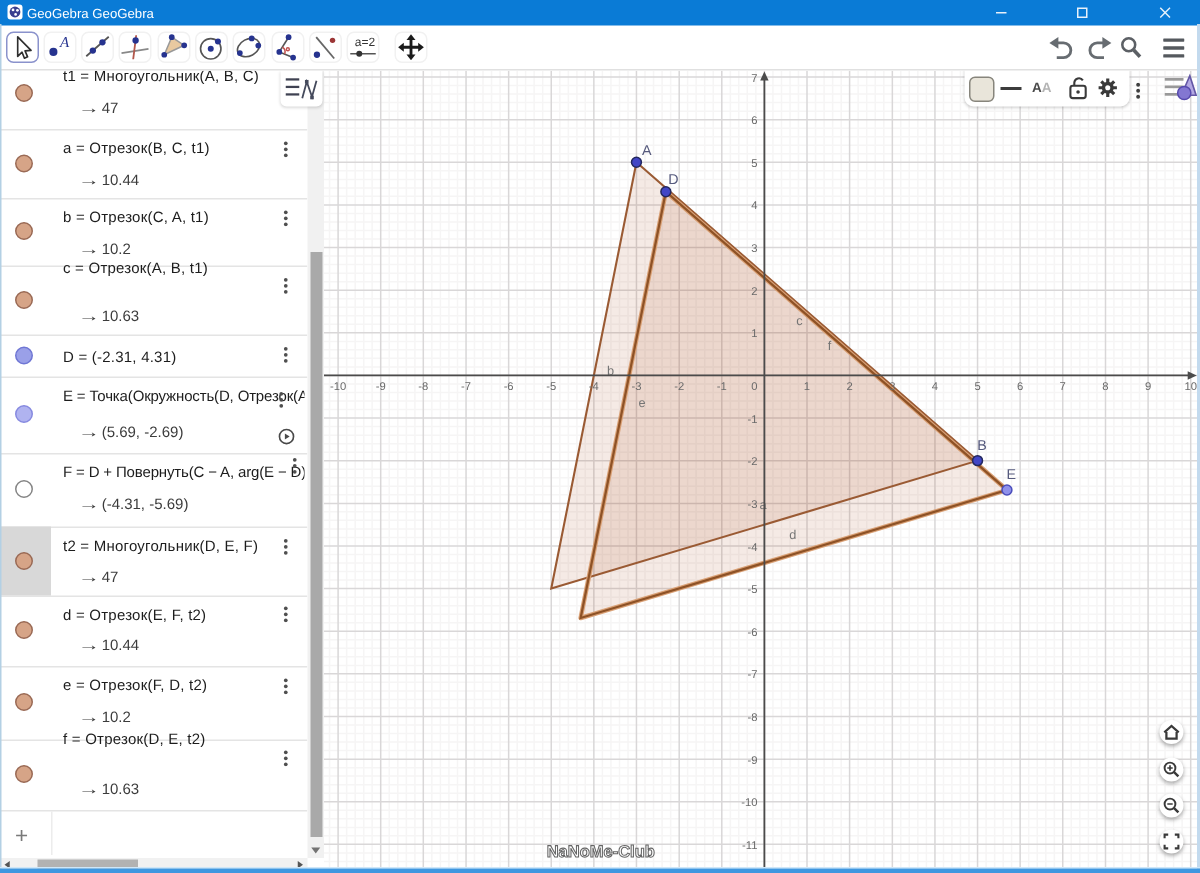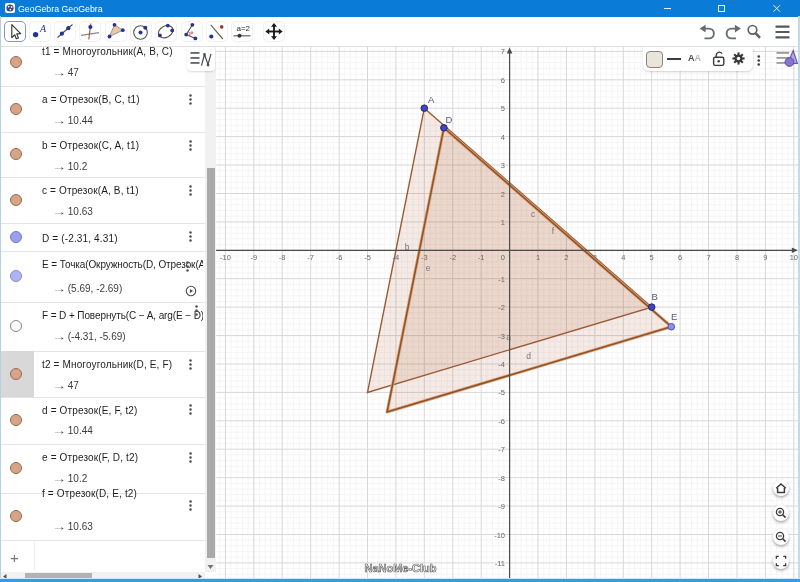--- a/index.html
+++ b/index.html
@@ -365,21 +365,21 @@
 <div class="av" style="top:160.5px"><span class="ar">→</span>&nbsp;10.2</div>
 <svg class="vd" style="left:189px;top:140px" viewBox="0 0 3 11">
         <g fill="#4f4f4f">
           <circle cx="1.5" cy="1.5" r="1.25"></circle>
           <circle cx="1.5" cy="5.5" r="1.25"></circle>
           <circle cx="1.5" cy="9.5" r="1.25"></circle>
         </g>
       </svg>
 <div style="position:absolute;left:0;top:223px;width:205px;height:1px;background:#e4e4e4"></div>
 <div style="position:absolute;left:10px;top:193.8px;width:12px;height:12px;border-radius:50%;background:#d6a487;border:1.2px solid #9a6a55;box-sizing:border-box"></div>
-<div class="ae" style="top:185.0px">c = Отрезок(A, B, t1)</div>
+<div class="ae" style="top:174px">c = Отрезок(A, B, t1)</div>
 <div class="av" style="top:205.5px"><span class="ar">→</span>&nbsp;10.63</div>
 <svg class="vd" style="left:189px;top:185px" viewBox="0 0 3 11">
         <g fill="#4f4f4f">
           <circle cx="1.5" cy="1.5" r="1.25"></circle>
           <circle cx="1.5" cy="5.5" r="1.25"></circle>
           <circle cx="1.5" cy="9.5" r="1.25"></circle>
         </g>
       </svg>
 <div style="position:absolute;left:0;top:251px;width:205px;height:1px;background:#e4e4e4"></div>
 <div style="position:absolute;left:10px;top:230.8px;width:12px;height:12px;border-radius:50%;background:#9aa0e8;border:1.2px solid #6f76d4;box-sizing:border-box"></div>

